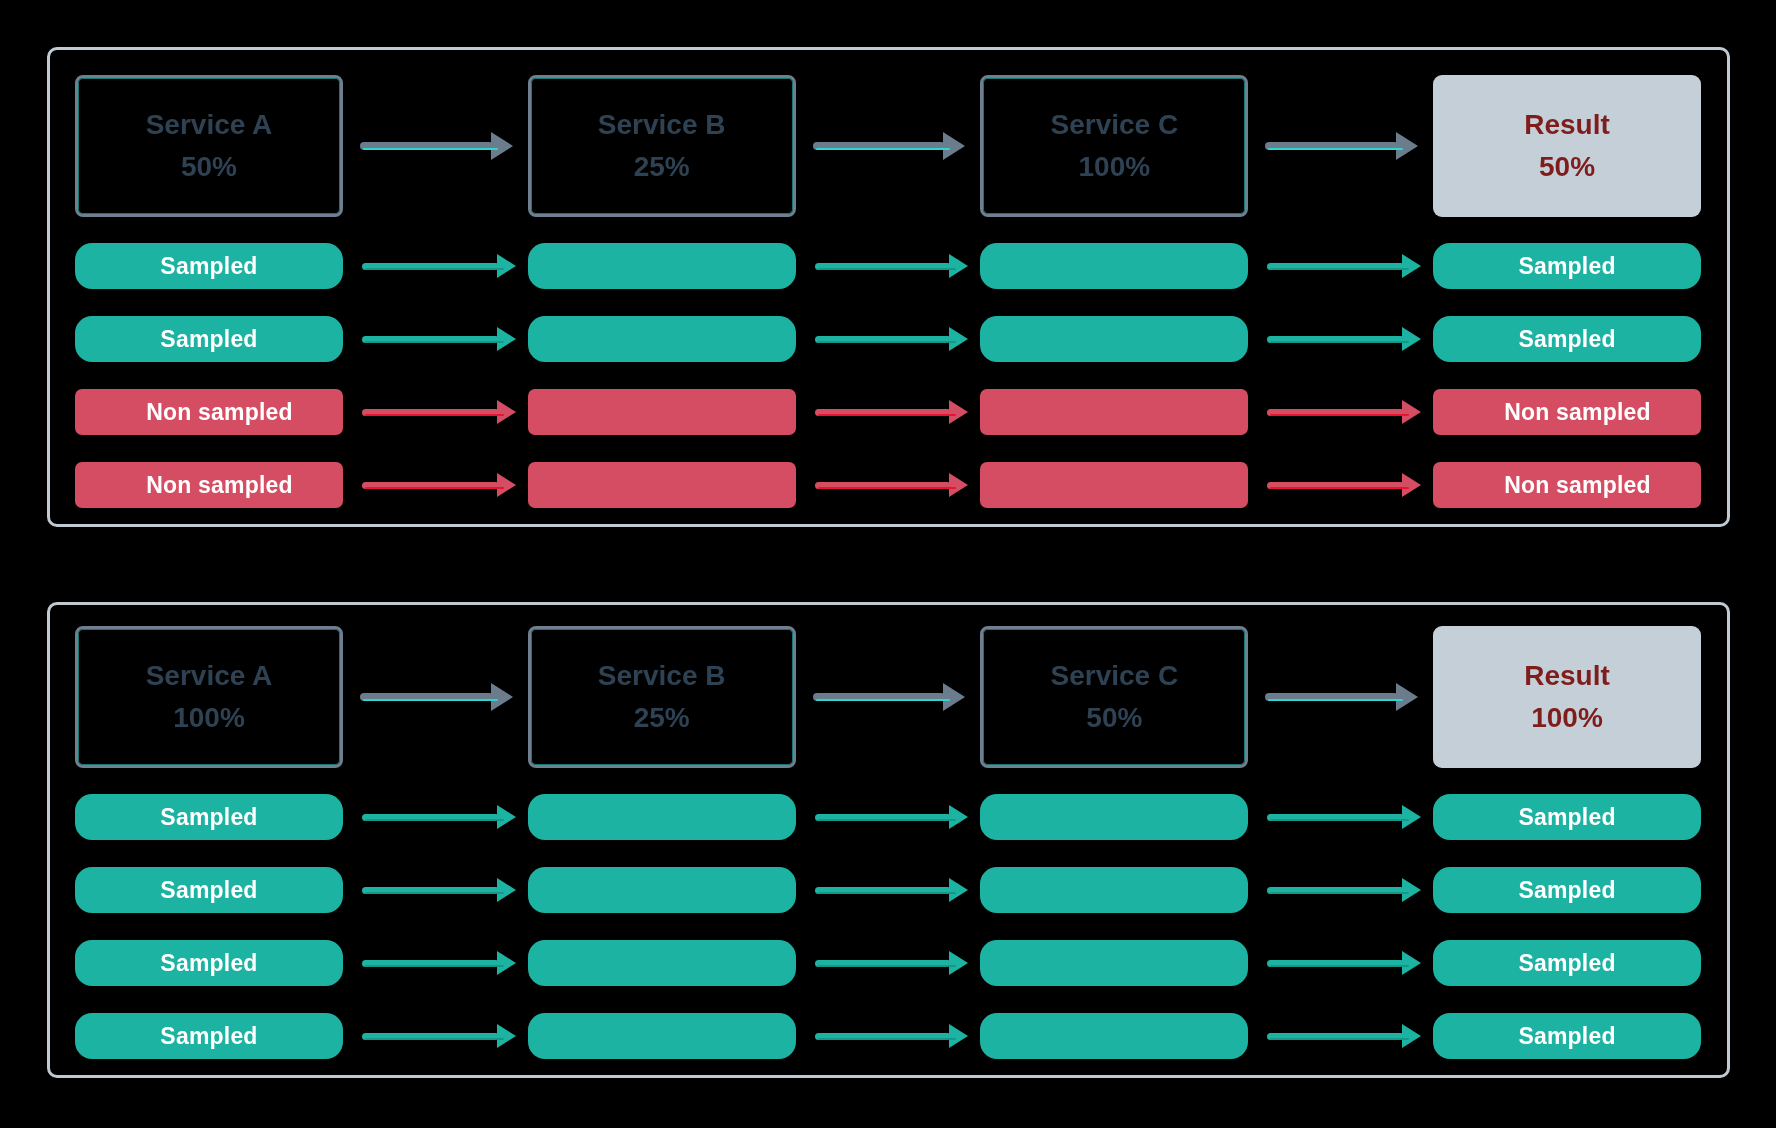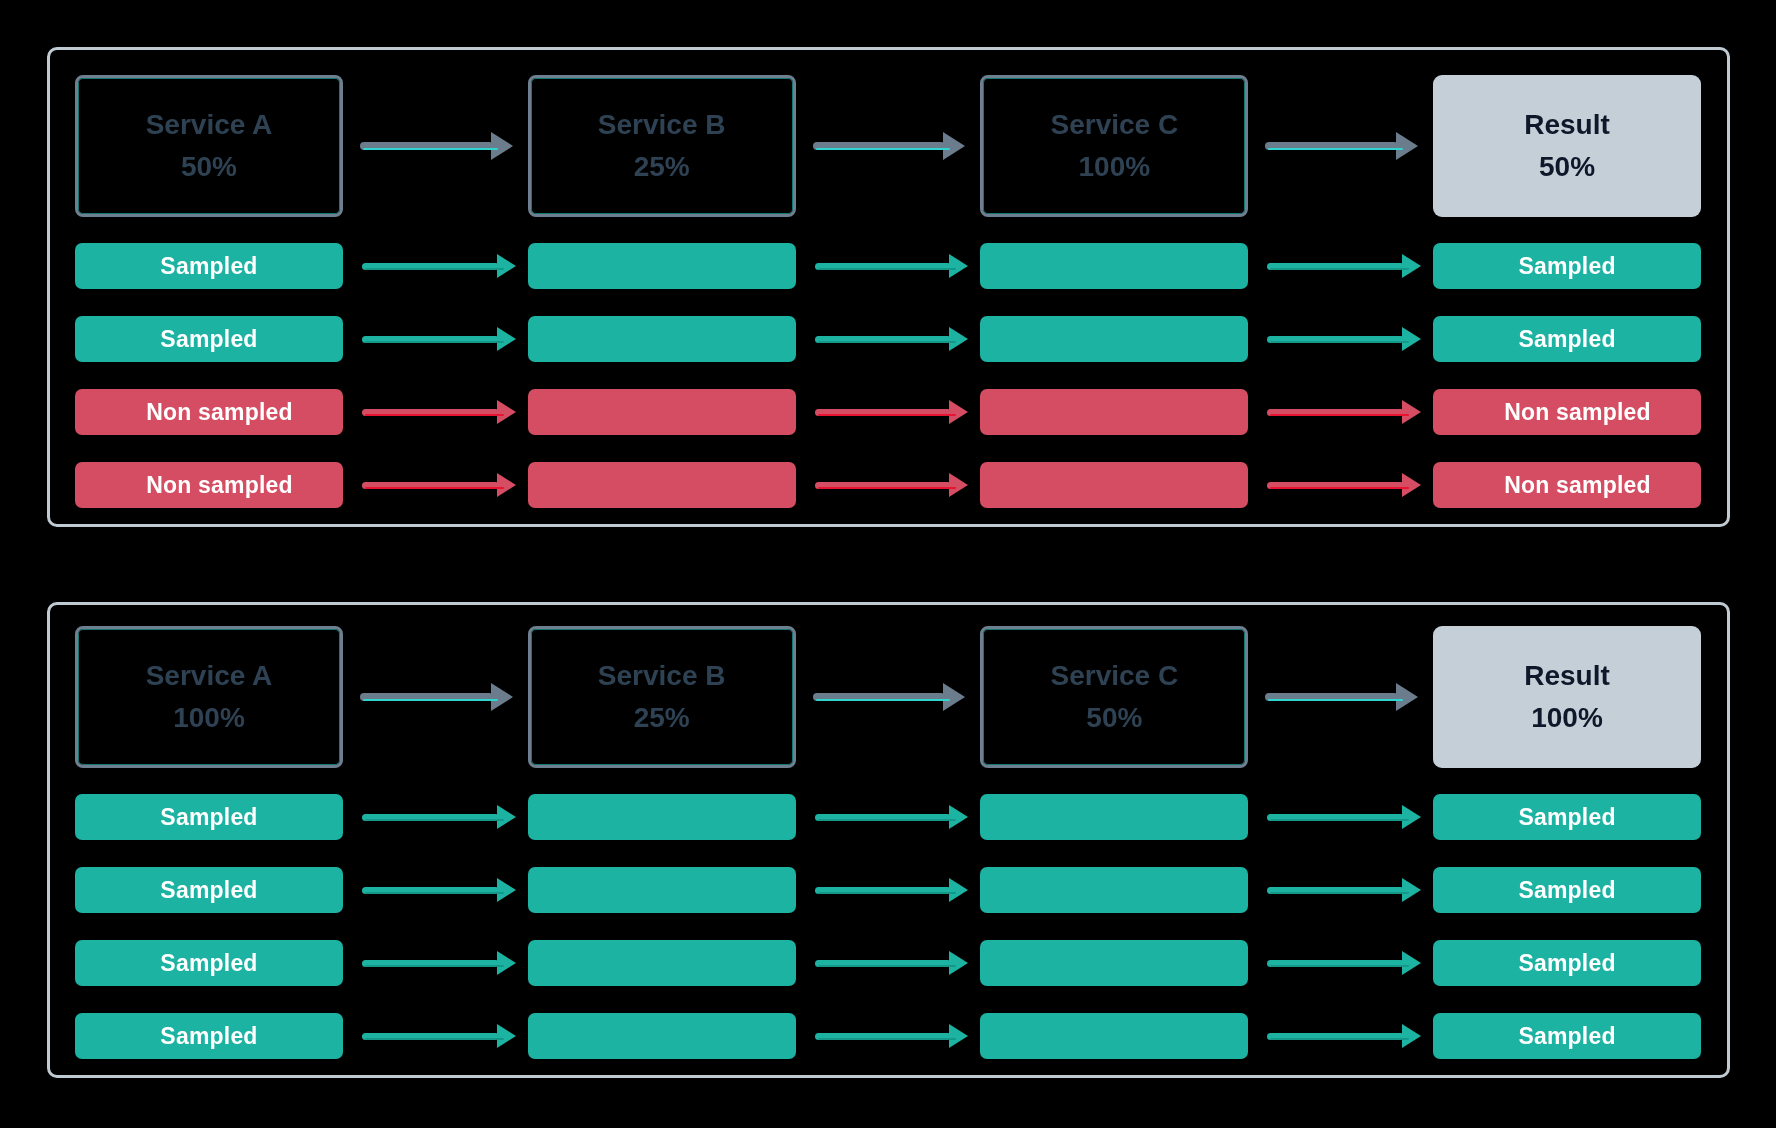--- a/index.html
+++ b/index.html
@@ -24,21 +24,21 @@
 
   .svc-box{
     border:3px solid #6e8090;border-radius:8px;
     box-shadow:inset 0 0 0 1px rgba(38,217,210,0.55);
     display:flex;flex-direction:column;align-items:center;justify-content:center;
     gap:14px;color:#2e4254;font-size:28px;font-weight:bold;line-height:1;
   }
   .result-box{
     background:#c5cfd8;border-radius:9px;
     display:flex;flex-direction:column;align-items:center;justify-content:center;
-    gap:14px;color:#0f172a;font-size:28px;font-weight:bold;line-height:1;
+    gap:14px;color:#7f1d1d;font-size:28px;font-weight:bold;line-height:1;
   }
   .pill{
     border-radius:7px;display:flex;align-items:center;justify-content:center;
     color:#ffffff;font-size:23px;font-weight:bold;letter-spacing:0.2px;
   }
 
   
   .arrow{flex:1 1 auto;display:flex;align-items:center;min-width:0;}
   .service-row .arrow{padding:0 15px 0 17px;}
   .pill-row .arrow{padding:0 12px 0 19px;}
@@ -50,21 +50,21 @@
   }
   .head{width:0;height:0;flex:0 0 auto;margin-left:-2px;}
   .service-row .head{border-top:14px solid transparent;border-bottom:14px solid transparent;border-left:22px solid #6b7c8c;}
   .pill-row .head{border-top:12px solid transparent;border-bottom:12px solid transparent;border-left:19px solid #000;}
 
   
   .service-row .shaft{background:#6b7c8c;}
   .service-row .shaft::after{background:#2fd6d0;}
 
   
-  .pill-row[data-status="sampled"] .pill{background:#1db3a2;}
+  .pill-row[data-status="sampled"] .pill{background:#1db3a2;border-radius:17px;}
   .pill-row[data-status="sampled"] .shaft{background:#1db3a2;}
   .pill-row[data-status="sampled"] .shaft::after{background:rgba(10,120,108,0.45);}
   .pill-row[data-status="sampled"] .head{border-left-color:#1db3a2;}
 
   .pill-row[data-status="non-sampled"] .pill{background:#d54d62;padding-left:21px;}
   .pill-row[data-status="non-sampled"] .shaft{background:#d54d62;}
   .pill-row[data-status="non-sampled"] .shaft::after{background:#e81330;}
   .pill-row[data-status="non-sampled"] .head{border-left-color:#d54d62;}
 </style>
 </head>

